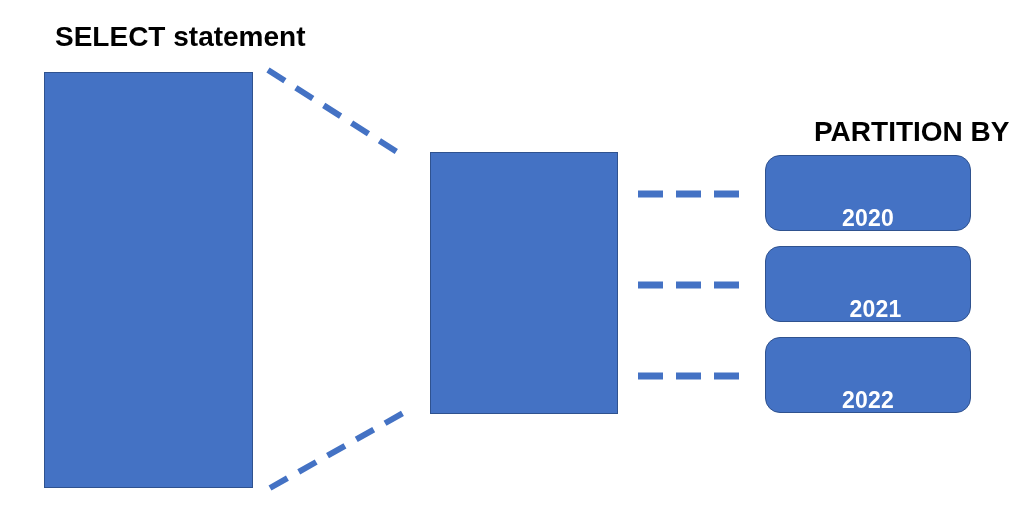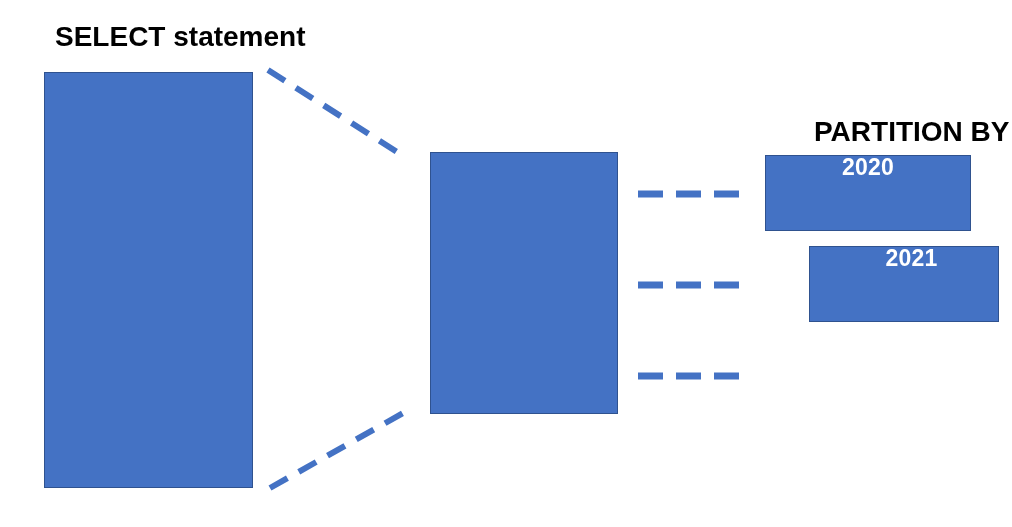--- a/index.html
+++ b/index.html
@@ -21,22 +21,23 @@
 
   
   .box {
     position: absolute;
     background: #4472C4;
     border: 1px solid #2F528F;
     box-sizing: border-box;
   }
   .box.year {
     display: flex;
-    align-items: flex-start;
+    align-items: flex-end;
     justify-content: center;
+    border-radius: 15px;
   }
   .year-label {
     color: #ffffff;
     font-size: 23px;
     font-weight: bold;
     letter-spacing: 0.2px;
     line-height: 1;
     user-select: none;
   }
 
@@ -57,21 +58,21 @@
     top: 0;
     width: 1012px;
     height: 527px;
     pointer-events: none;
   }
 
   
   #box-select      { left: 44px;  top: 72px;  width: 209px; height: 416px; }
   #box-over        { left: 430px; top: 152px; width: 188px; height: 262px; }
   #box-year-0      { left: 765px; top: 155px; width: 206px; height: 76px; }
-  #box-year-1      { left: 809px; top: 246px; width: 190px; height: 76px; padding-left: 15px; }
+  #box-year-1      { left: 765px; top: 246px; width: 206px; height: 76px; padding-left: 15px; }
   #box-year-2      { left: 765px; top: 337px; width: 206px; height: 76px; }
 
   
   #title-select    { left: 55px;  top: 23px; }
   #title-over      { left: 461px; top: 122px; }
   #title-partition { left: 814px; top: 118px; }
 </style>
 </head>
 <body>
 
@@ -96,14 +97,17 @@
   <div class="title" id="title-partition">PARTITION BY</div>
 
   <div class="box year" id="box-year-0">
     <span class="year-label">2020</span>
   </div>
 
   <div class="box year" id="box-year-1">
     <span class="year-label">2021</span>
   </div>
 
+  <div class="box year" id="box-year-2">
+    <span class="year-label">2022</span>
+  </div>
 
 </div>
 
 </body></html>

